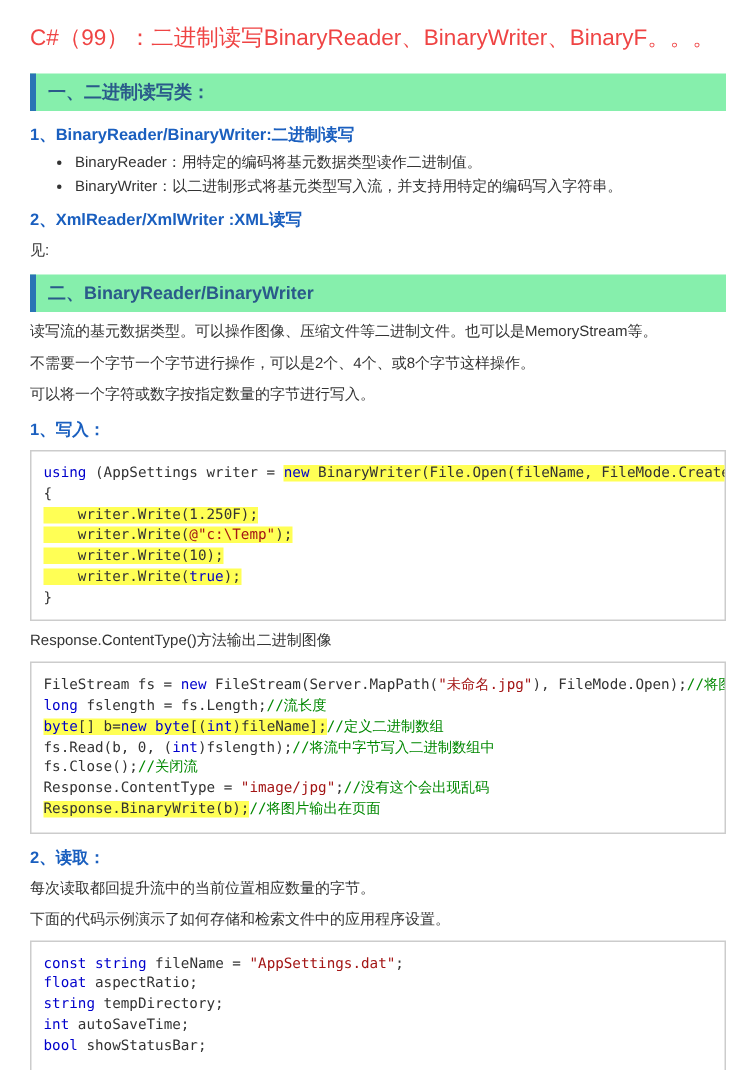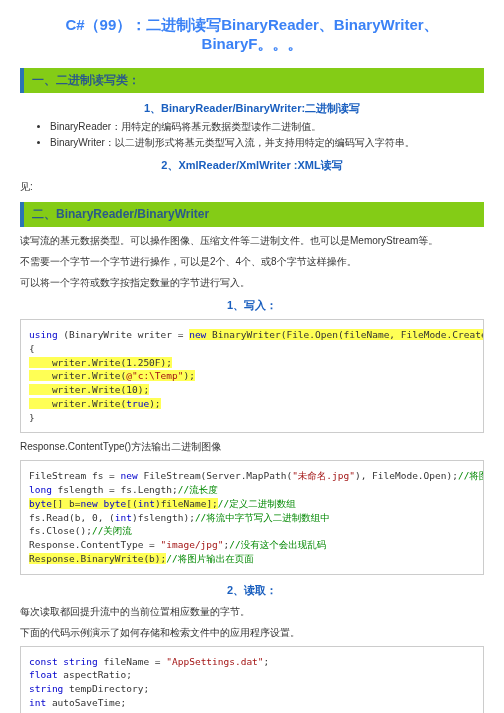--- a/index.html
+++ b/index.html
@@ -6,41 +6,40 @@
     margin: 0;
     padding: 10px 20px;
     font-family: Arial, "Microsoft YaHei", sans-serif;
     font-size: 11px;
     color: #333;
     width: 504px;
     box-sizing: border-box;
     background: #fff;
   }
   h1.page-title {
-    text-align: center;
+    text-align: left;
     font-size: 15px;
-    font-weight: bold;
+    font-weight: normal;
     margin: 6px 0 14px 0;
-    color: #3b82f6;
+    color: #ef4444;
   }
   .h2-bar {
-    background: #84cc16;
+    background: #86efac;
     color: #2a5a8a;
     font-size: 12px;
     font-weight: bold;
     padding: 4px 8px;
     margin: 8px 0 6px 0;
     border-left: 4px solid #2a74b5;
   }
   .h3-link {
     color: #1a5fbf;
     font-size: 11px;
     font-weight: bold;
     margin: 8px 0 4px 0;
-    text-align: center;
   }
   ul.bullets {
     margin: 4px 0 4px 30px;
     padding: 0;
     font-size: 10px;
     color: #333;
   }
   ul.bullets li { margin-bottom: 2px; }
   .para { font-size: 10px; margin: 6px 0; color: #333; line-height: 1.5; }
   .codebox {
@@ -74,21 +73,21 @@
 <div class="h3-link">2、XmlReader/XmlWriter :XML读写</div>
 <div class="para">见:</div>
 
 <div class="h2-bar">二、BinaryReader/BinaryWriter</div>
 <div class="para">读写流的基元数据类型。可以操作图像、压缩文件等二进制文件。也可以是MemoryStream等。</div>
 <div class="para">不需要一个字节一个字节进行操作，可以是2个、4个、或8个字节这样操作。</div>
 <div class="para">可以将一个字符或数字按指定数量的字节进行写入。</div>
 
 <div class="h3-link">1、写入：</div>
 
-<div class="codebox"><span class="kw">using</span><span> (BinaryWrite writer = </span><span class="hl"><span class="kw">new</span><span> BinaryWriter(File.Open(fileName, FileMode.Create)))</span></span>
+<div class="codebox"><span class="kw">using</span><span> (AppSettings writer = </span><span class="hl"><span class="kw">new</span><span> BinaryWriter(File.Open(fileName, FileMode.Create)))</span></span>
 <span>{</span>
 <span class="hl">    writer.Write(1.250F);</span>
 <span class="hl"><span>    writer.Write(</span><span class="str">@"c:\Temp"</span><span>);</span></span>
 <span class="hl">    writer.Write(10);</span>
 <span class="hl"><span>    writer.Write(</span><span class="kw">true</span><span>);</span></span>
 <span>}</span></div>
 
 <div class="para">Response.ContentType()方法输出二进制图像</div>
 
 <div class="codebox"><span>FileStream fs = </span><span class="kw">new</span><span> FileStream(Server.MapPath(</span><span class="str">"未命名.jpg"</span><span>), FileMode.Open);</span><span class="cmt">//将图片文件存在文件流中</span>

